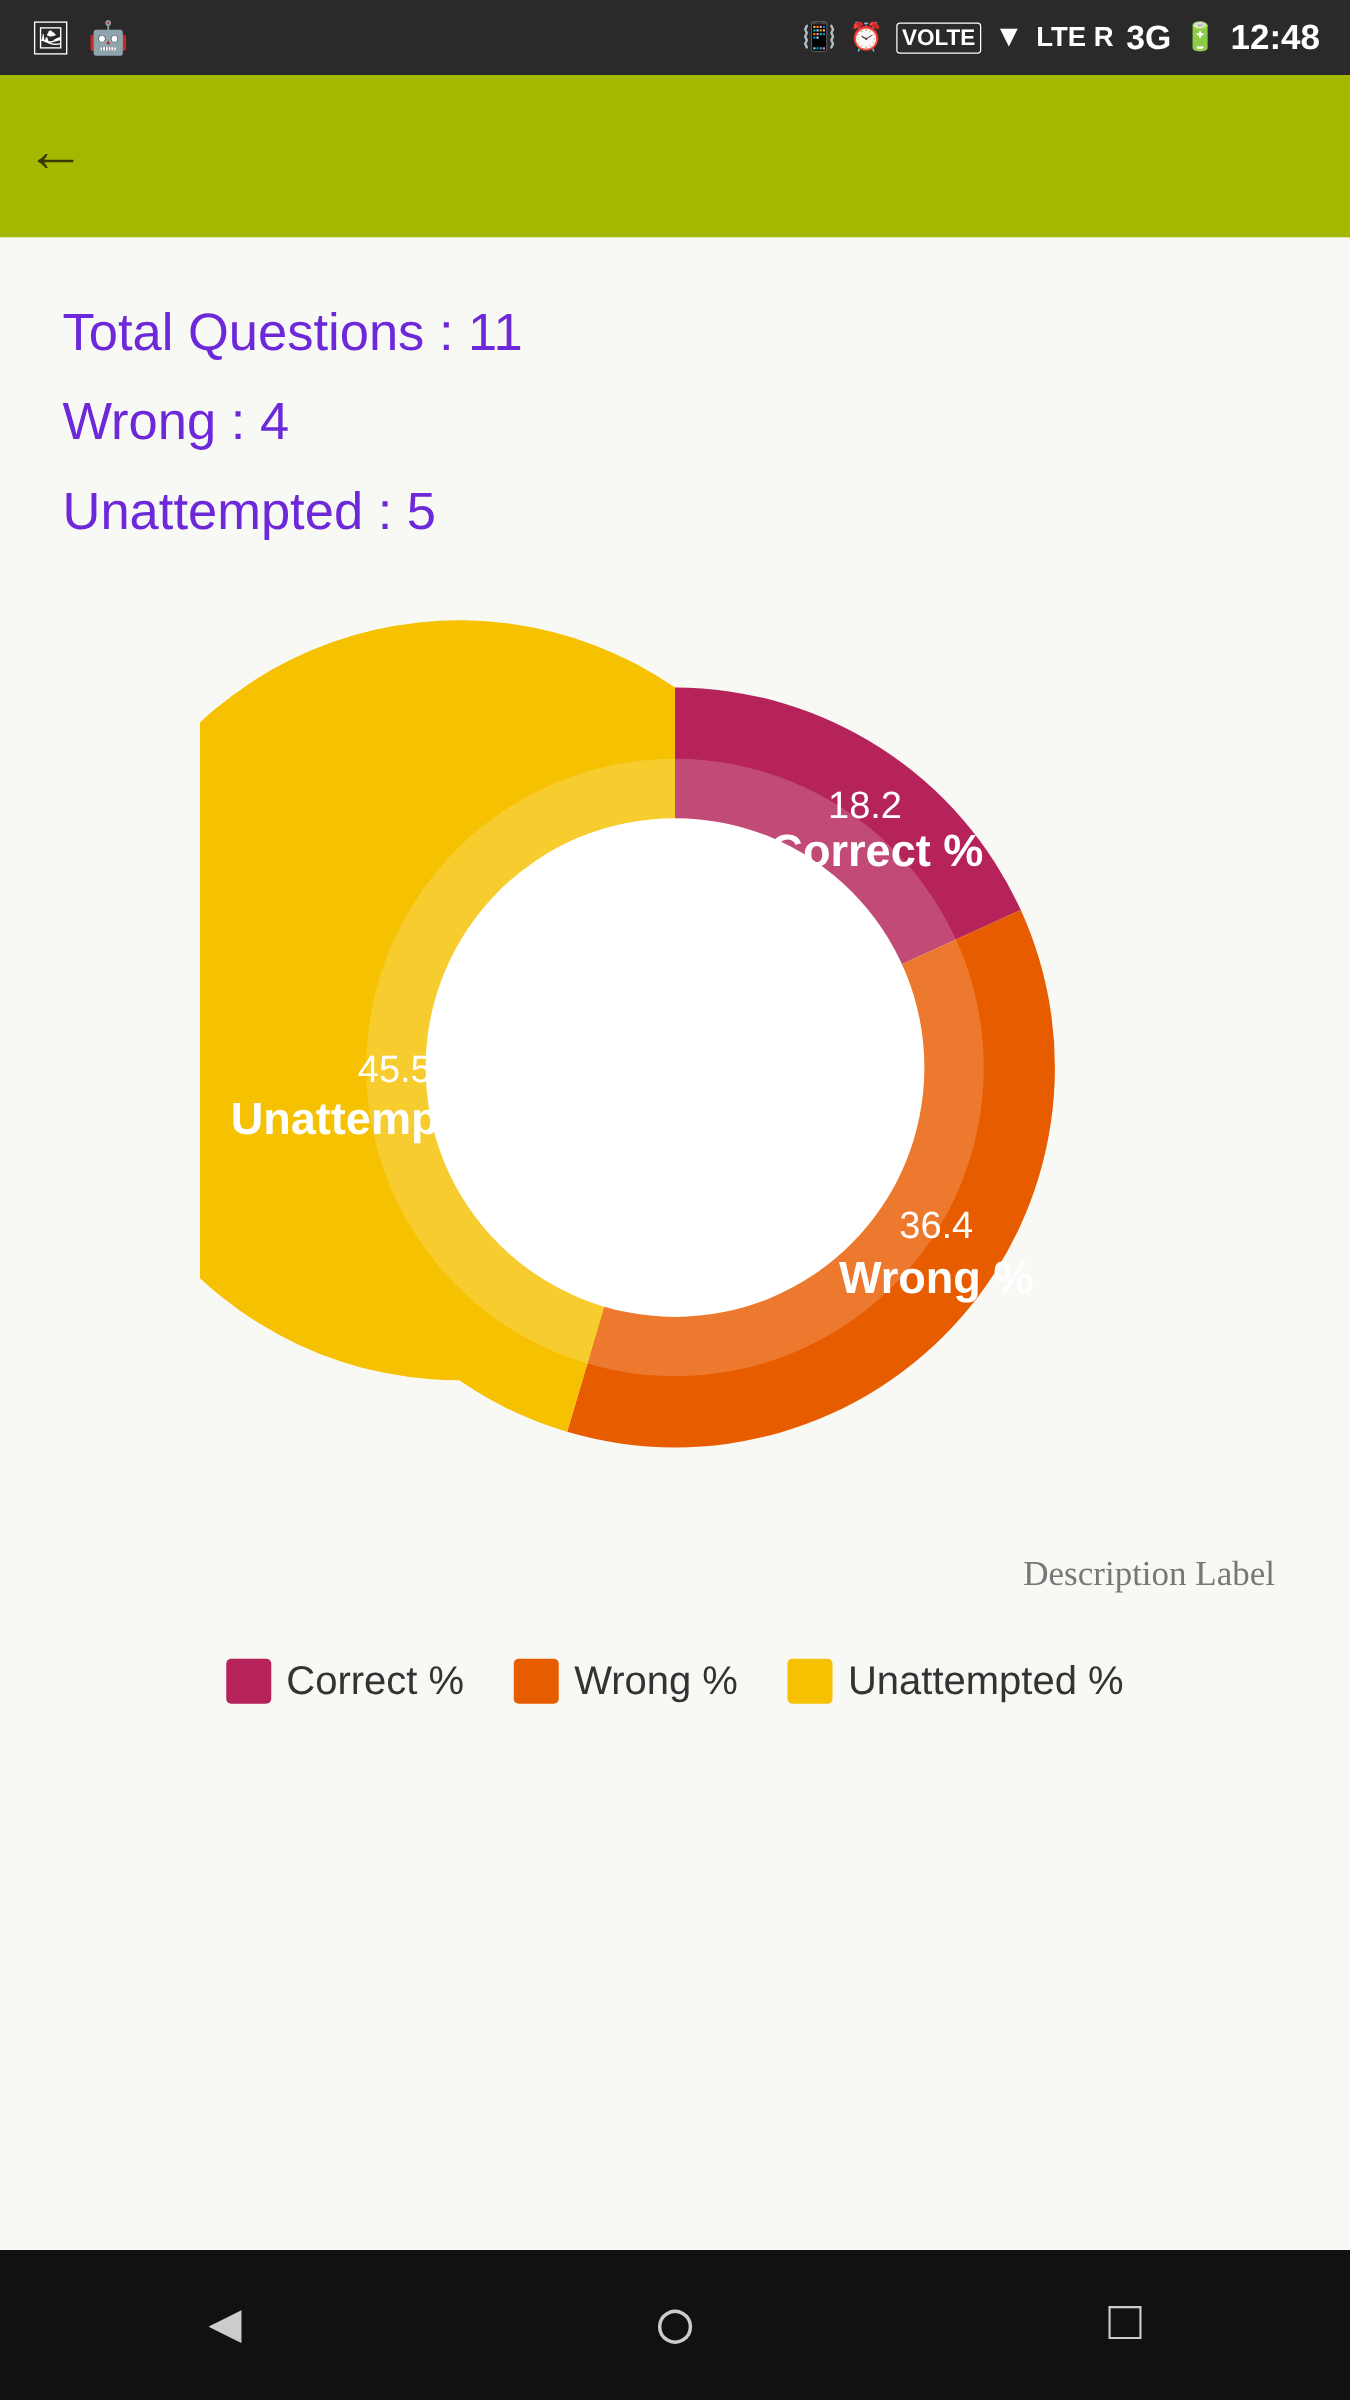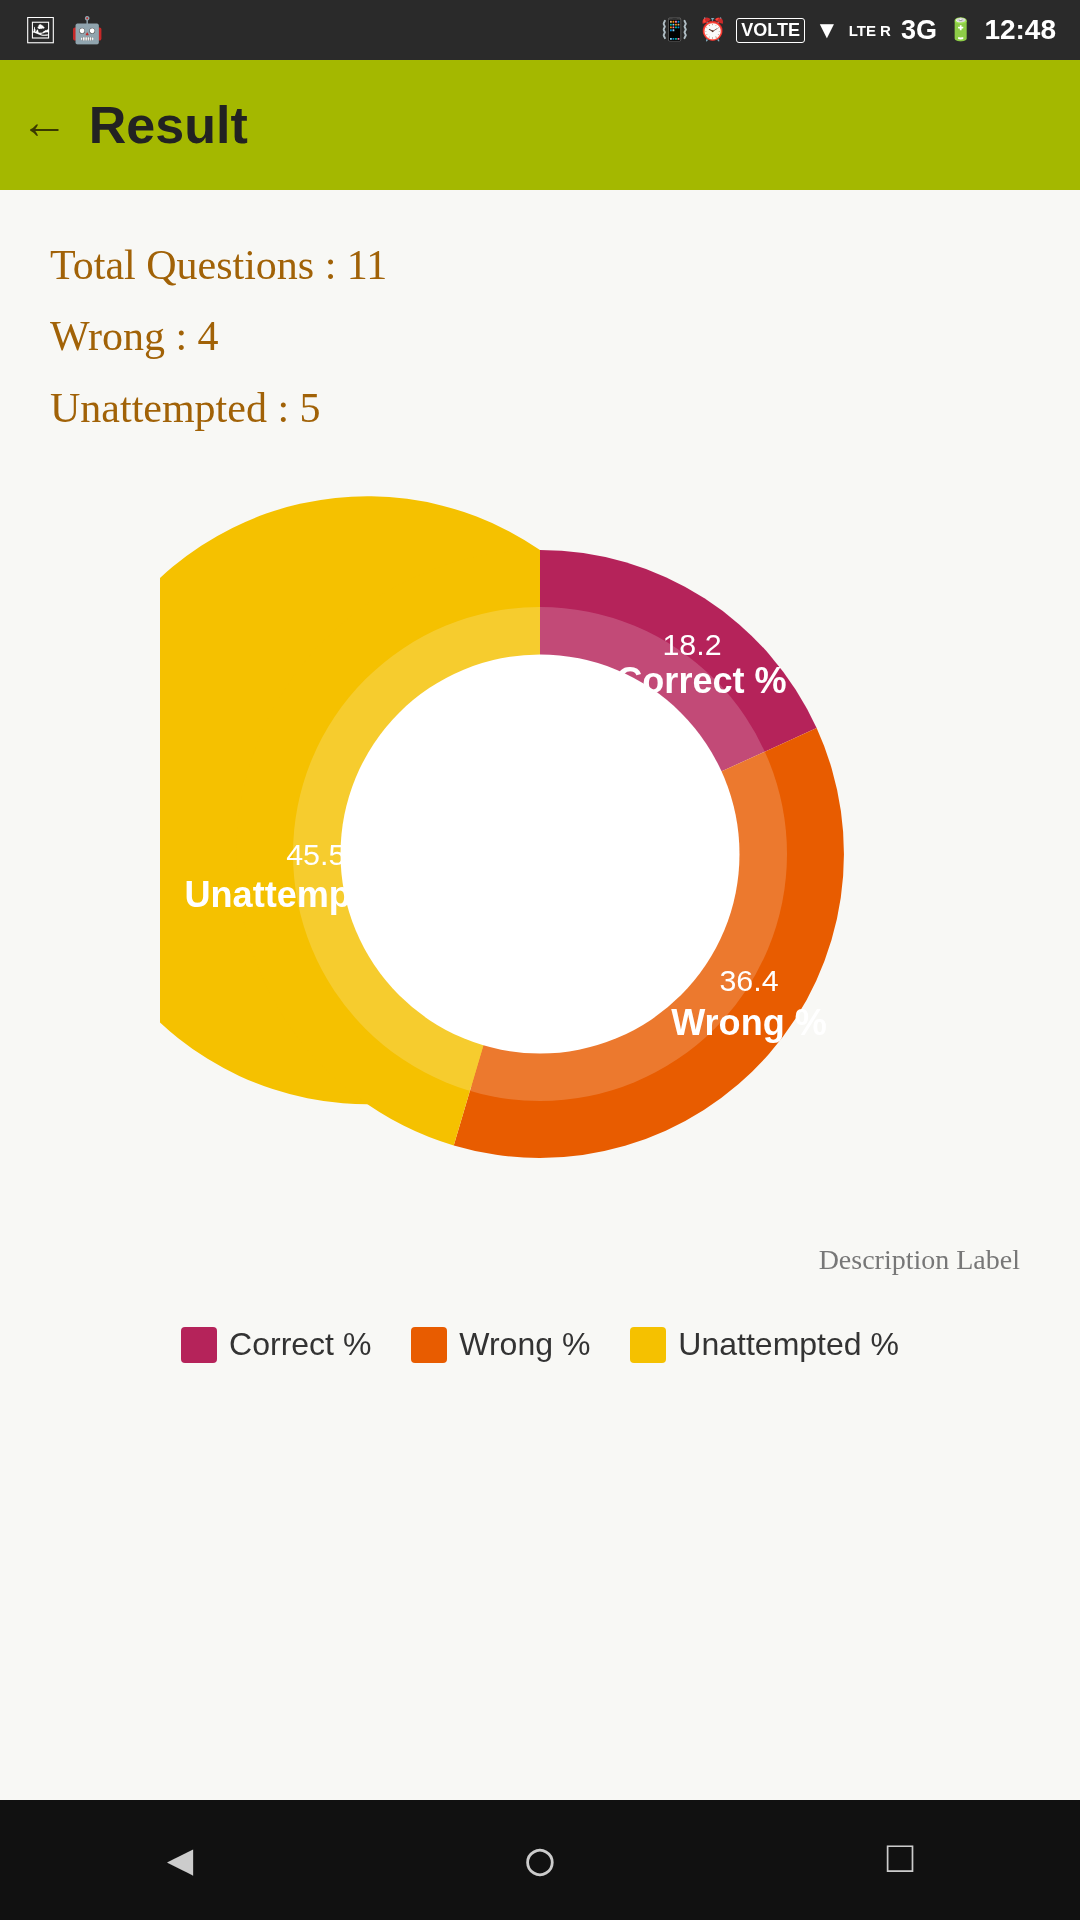--- a/index.html
+++ b/index.html
@@ -57,23 +57,23 @@
       padding: 40px 50px 30px 50px;
       display: flex;
       flex-direction: column;
     }
 
     .stats-section {
       margin-bottom: 30px;
     }
     .stat-line {
       font-size: 42px;
-      color: #a16207;
+      color: #6d28d9;
       line-height: 1.7;
-      font-family: Liberation Serif, serif;
+      font-family: Liberation Sans, sans-serif;
     }
 
     
     .chart-container {
       position: relative;
       width: 100%;
       display: flex;
       flex-direction: column;
       align-items: center;
       justify-content: space-between;
@@ -143,30 +143,29 @@
 <div class="status-bar">
   <div class="status-left">
     <span>🖼</span>
     <span>🤖</span>
   </div>
   <div class="status-right">
     <span style="font-size:22px;">📳</span>
     <span style="font-size:22px;">⏰</span>
     <span style="font-size:18px; font-weight:bold; border:1px solid white; padding:1px 4px; border-radius:3px;">VOLTE</span>
     <span style="font-size:24px;">▼</span>
-    <span style="font-size:15px;">LTE R</span>
+    <span style="font-size:22px;">LTE R</span>
     <span style="font-size:27px;">3G</span>
     <span style="font-size:22px;">🔋</span>
     <span>12:48</span>
   </div>
 </div>
 
 <div class="app-bar">
   <span class="back-btn">←</span>
-  <span class="app-title">Result</span>
 </div>
 
 <div class="content">
 
   <div class="stats-section">
     <div class="stat-line">Total Questions : 11</div>
     <div class="stat-line">Wrong : 4</div>
     <div class="stat-line">Unattempted : 5</div>
   </div>
 

